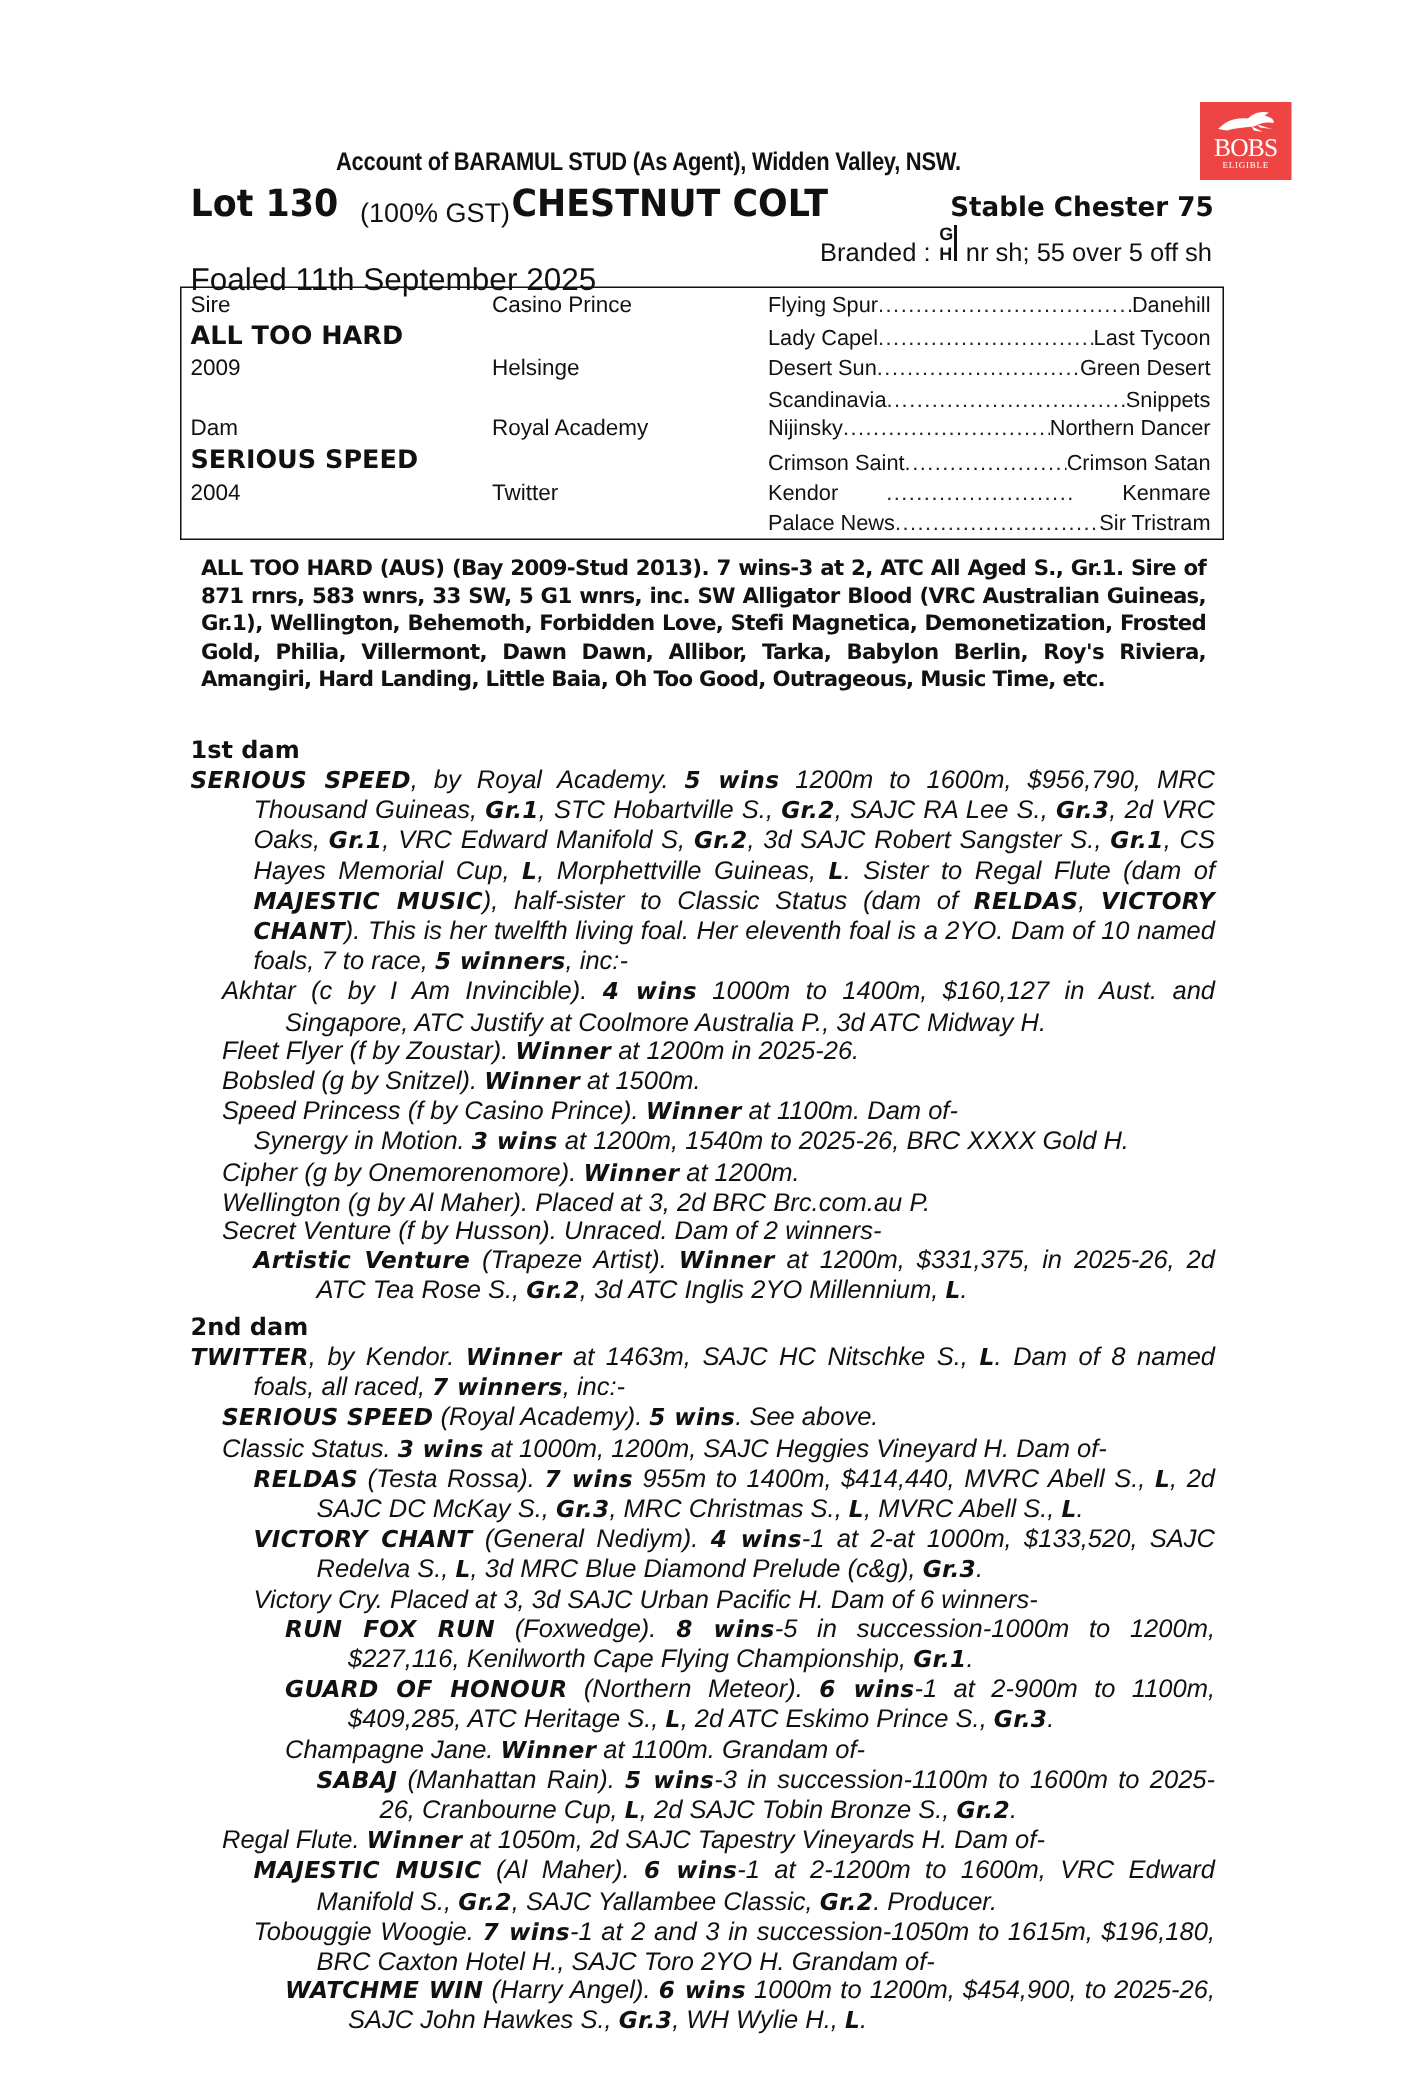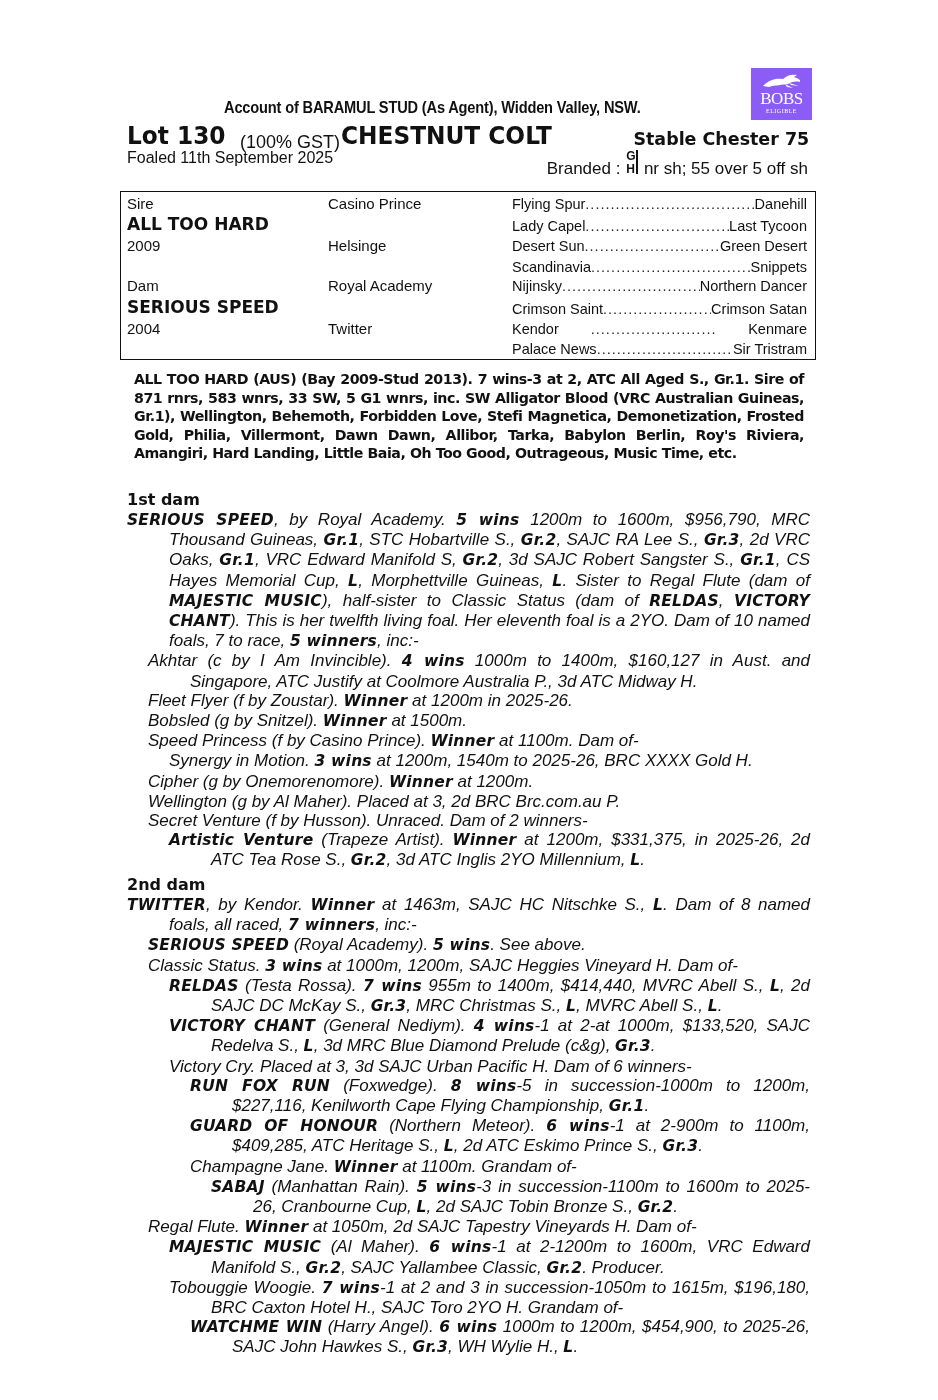--- a/index.html
+++ b/index.html
@@ -1,28 +1,28 @@
 <!DOCTYPE html>
 <html><head>
 <meta charset="utf-8">
 <style>
   html, body { margin: 0; padding: 0; background: #ffffff; }
   body { width: 938px; height: 1400px; position: relative; overflow: hidden; color: #111; font-family: "Liberation Sans", sans-serif; }
   .page { position: absolute; left: 0; top: 0; width: 938px; height: 1400px; }
-  .logo { position: absolute; left: 751px; top: 68px; width: 61px; height: 52px; background: #8b5cf6; color: #fff; text-align: center; }
+  .logo { position: absolute; left: 800px; top: 68px; width: 61px; height: 52px; background: #ef4444; color: #fff; text-align: center; }
   .logo svg { position: absolute; left: 10px; top: 4px; }
   .logo .bobs { position: absolute; left: 0; right: 0; top: 22px; font-family: "Liberation Serif", serif; font-size: 17px; letter-spacing: -0.5px; line-height: 18px; }
   .logo .elig { position: absolute; left: 0; right: 0; top: 40px; font-family: "Liberation Serif", serif; font-size: 6px; letter-spacing: 0.5px; }
   .account { position: absolute; left: 224px; top: 98px; font-size: 17px; font-weight: bold; transform: scaleX(0.86); transform-origin: left top; white-space: nowrap; letter-spacing: -0.2px; }
   .lotline { position: absolute; left: 127px; top: 121px; width: 682px; height: 30px; white-space: nowrap; }
   .lot { position: absolute; left: 0; top: 0; font-size: 25px; font-weight: 900; font-family: "DejaVu Sans", sans-serif; transform: scaleX(0.93); transform-origin: left top; }
   .gst { position: absolute; left: 113px; top: 11px; font-size: 18px; }
   .colt { position: absolute; left: 214px; top: 0; font-size: 25px; font-weight: 900; font-family: "DejaVu Sans", sans-serif; transform: scaleX(0.93); transform-origin: left top; }
   .stable { position: absolute; right: 0; top: 7px; font-size: 18px; font-weight: 900; font-family: "DejaVu Sans", sans-serif; transform: scaleX(0.97); transform-origin: right top; }
-  .foaled { position: absolute; left: 127px; top: 149px; font-size: 16px; font-weight: 300; }
+  .foaled { position: absolute; left: 127px; top: 175px; font-size: 21px; font-weight: 300; }
   .brand { position: absolute; right: 130px; top: 159px; font-size: 17px; white-space: nowrap; }
   .brandmark { display: inline-block; position: relative; width: 14px; height: 18px; vertical-align: -3px; }
   .brandmark .g { position: absolute; left: 1px; top: -9px; font-size: 12px; font-weight: bold; line-height: 12px; }
   .brandmark .h { position: absolute; left: 1px; top: 4px; font-size: 12px; font-weight: bold; line-height: 12px; }
   .brandmark .bar { position: absolute; left: 11px; top: -9px; width: 1.5px; height: 24px; background: #111; }
   .pedigree { position: absolute; left: 120px; top: 191px; width: 696px; height: 169px; border: 1.5px solid #111; box-sizing: border-box; }
   .ped-cell { position: absolute; font-size: 15px; white-space: nowrap; line-height: 18px; }
   .ped-big { font-weight: 900; font-family: "DejaVu Sans", sans-serif; font-size: 17px; }
   .ggp { position: absolute; left: 391px; width: 295px; font-size: 14.5px; line-height: 18px; display: flex; white-space: nowrap; }
   .ggp .l { flex: 0 0 auto; }

